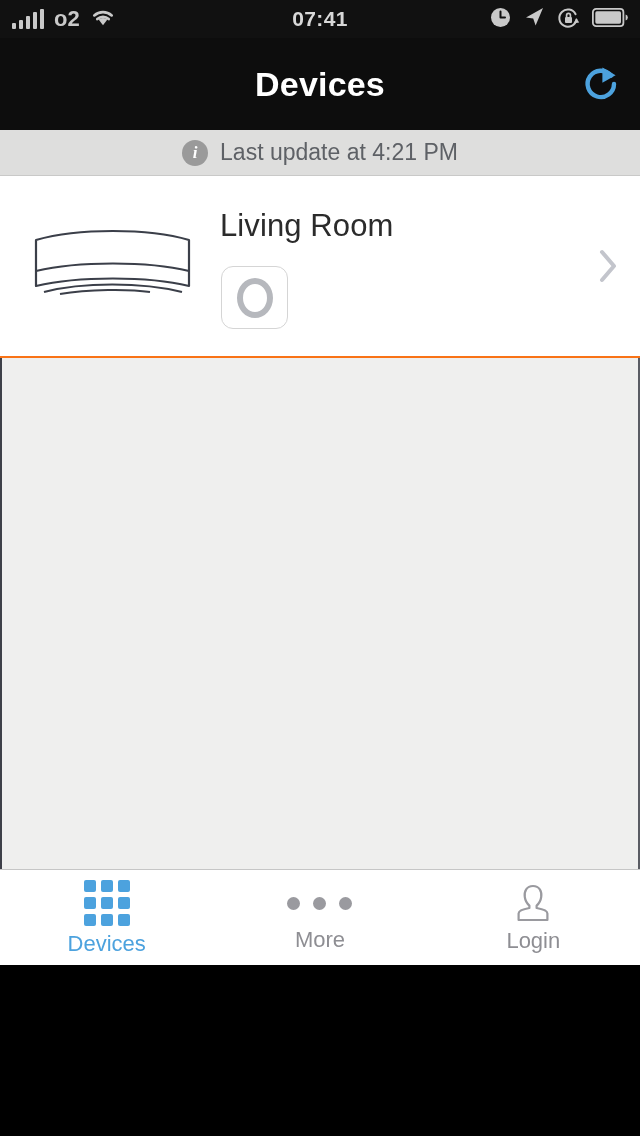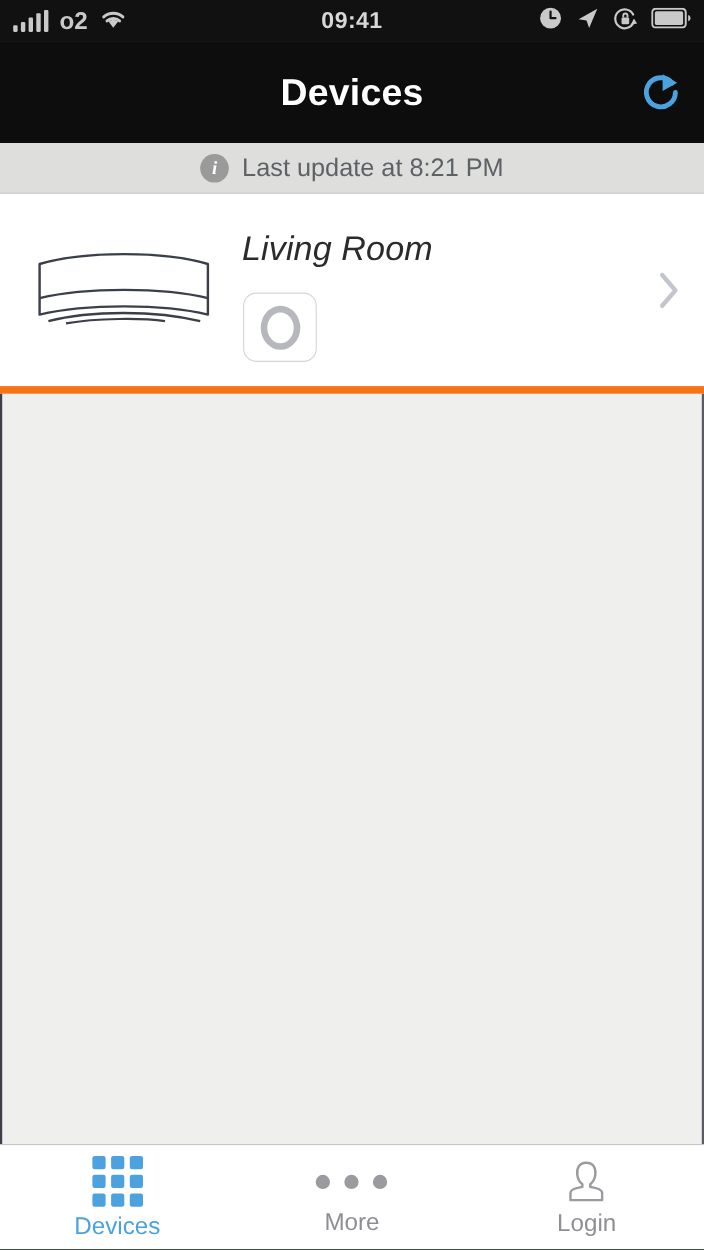--- a/index.html
+++ b/index.html
@@ -7,23 +7,23 @@
     padding: 0;
     background: #000;
   }
   body {
     font-family: "Liberation Sans", sans-serif;
     -webkit-font-smoothing: antialiased;
   }
   #phone {
     position: relative;
     width: 640px;
-    height: 1136px;
+    height: 965px;
     overflow: hidden;
-    background: #14532d;
+    background: #22c55e;
   }
 
   
   .statusbar {
     position: absolute;
     left: 0; top: 0;
     width: 640px; height: 38px;
     background: #111111;
     color: #cfcfcf;
   }
@@ -140,23 +140,22 @@
     font-size: 23px;
     color: #5e6166;
   }
 
   
   .card {
     position: absolute;
     left: 0; top: 176px;
     width: 640px; height: 182px;
     background: #ffffff;
-    border-bottom: 7px solid #f97316;
-    box-sizing: border-box;
-    font-style: italic;
+    border-bottom: 2px solid #f97316;
+    box-sizing: border-box;
   }
   .card-thumb {
     position: absolute;
     left: 30px; top: 48px;
     width: 165px; height: 85px;
   }
   .card-title {
     position: absolute;
     left: 220px; top: 32px;
     font-size: 31px;
@@ -276,21 +275,21 @@
       <span class="carrier">o2</span>
       <span>
         <svg width="26" height="20" viewBox="0 0 26 20">
           <path d="M13 18.2 L8.6 12.6 A7.2 7.2 0 0 1 17.4 12.6 Z" fill="#c9c9c9"></path>
           <path d="M4.3 8.4 A13 13 0 0 1 21.7 8.4" stroke="#c9c9c9" stroke-width="2.7" fill="none" stroke-linecap="round"></path>
           <path d="M7.3 12.0 A8.6 8.6 0 0 1 18.7 12.0" stroke="#c9c9c9" stroke-width="2.7" fill="none" stroke-linecap="round"></path>
         </svg>
       </span>
     </div>
 
-    <div class="sb-time">09:41</div>
+    <div class="sb-time">07:41</div>
 
     <div class="sb-right">
       <span>
         <svg width="21" height="21" viewBox="0 0 21 21">
           <circle cx="10.5" cy="10.5" r="9.5" fill="#c9c9c9"></circle>
           <path d="M10.5 4.5 L10.5 10.5 L15 10.5" stroke="#111111" stroke-width="2" fill="none" stroke-linecap="round" stroke-linejoin="round"></path>
         </svg>
       </span>
       <span>
         <svg width="22" height="22" viewBox="0 0 22 22">
@@ -320,21 +319,21 @@
     <div class="nav-refresh">
       <svg width="46" height="46" viewBox="0 0 46 46">
         <path d="M33 14.5 A13.2 13.2 0 1 0 36 23" stroke="#4ca2de" stroke-width="4.4" fill="none" stroke-linecap="round"></path>
         <path d="M24.4 6.6 L37.6 14.2 L24.4 21.8 Z" fill="#4ca2de"></path>
       </svg>
     </div>
   </div>
 
   <div class="banner">
     <span class="banner-icon">i</span>
-    <span class="banner-text">Last update at 8:21 PM</span>
+    <span class="banner-text">Last update at 4:21 PM</span>
   </div>
 
   <div class="card">
     <div class="card-thumb">
       <svg width="165" height="85" viewBox="0 0 165 85">
         <path d="M6 16 C 48 4, 118 4, 159 16 L 159 62 C 118 52, 48 52, 6 62 Z" stroke="#3b3f49" stroke-width="2.2" fill="none" stroke-linejoin="round"></path>
         <path d="M6 47 C 48 37, 118 37, 159 47" stroke="#3b3f49" stroke-width="2.2" fill="none"></path>
         <path d="M14 68 C 52 58, 112 58, 152 68" stroke="#3b3f49" stroke-width="2.2" fill="none"></path>
         <path d="M30 70 C 58 65, 100 65, 120 68" stroke="#3b3f49" stroke-width="2" fill="none"></path>
       </svg>

